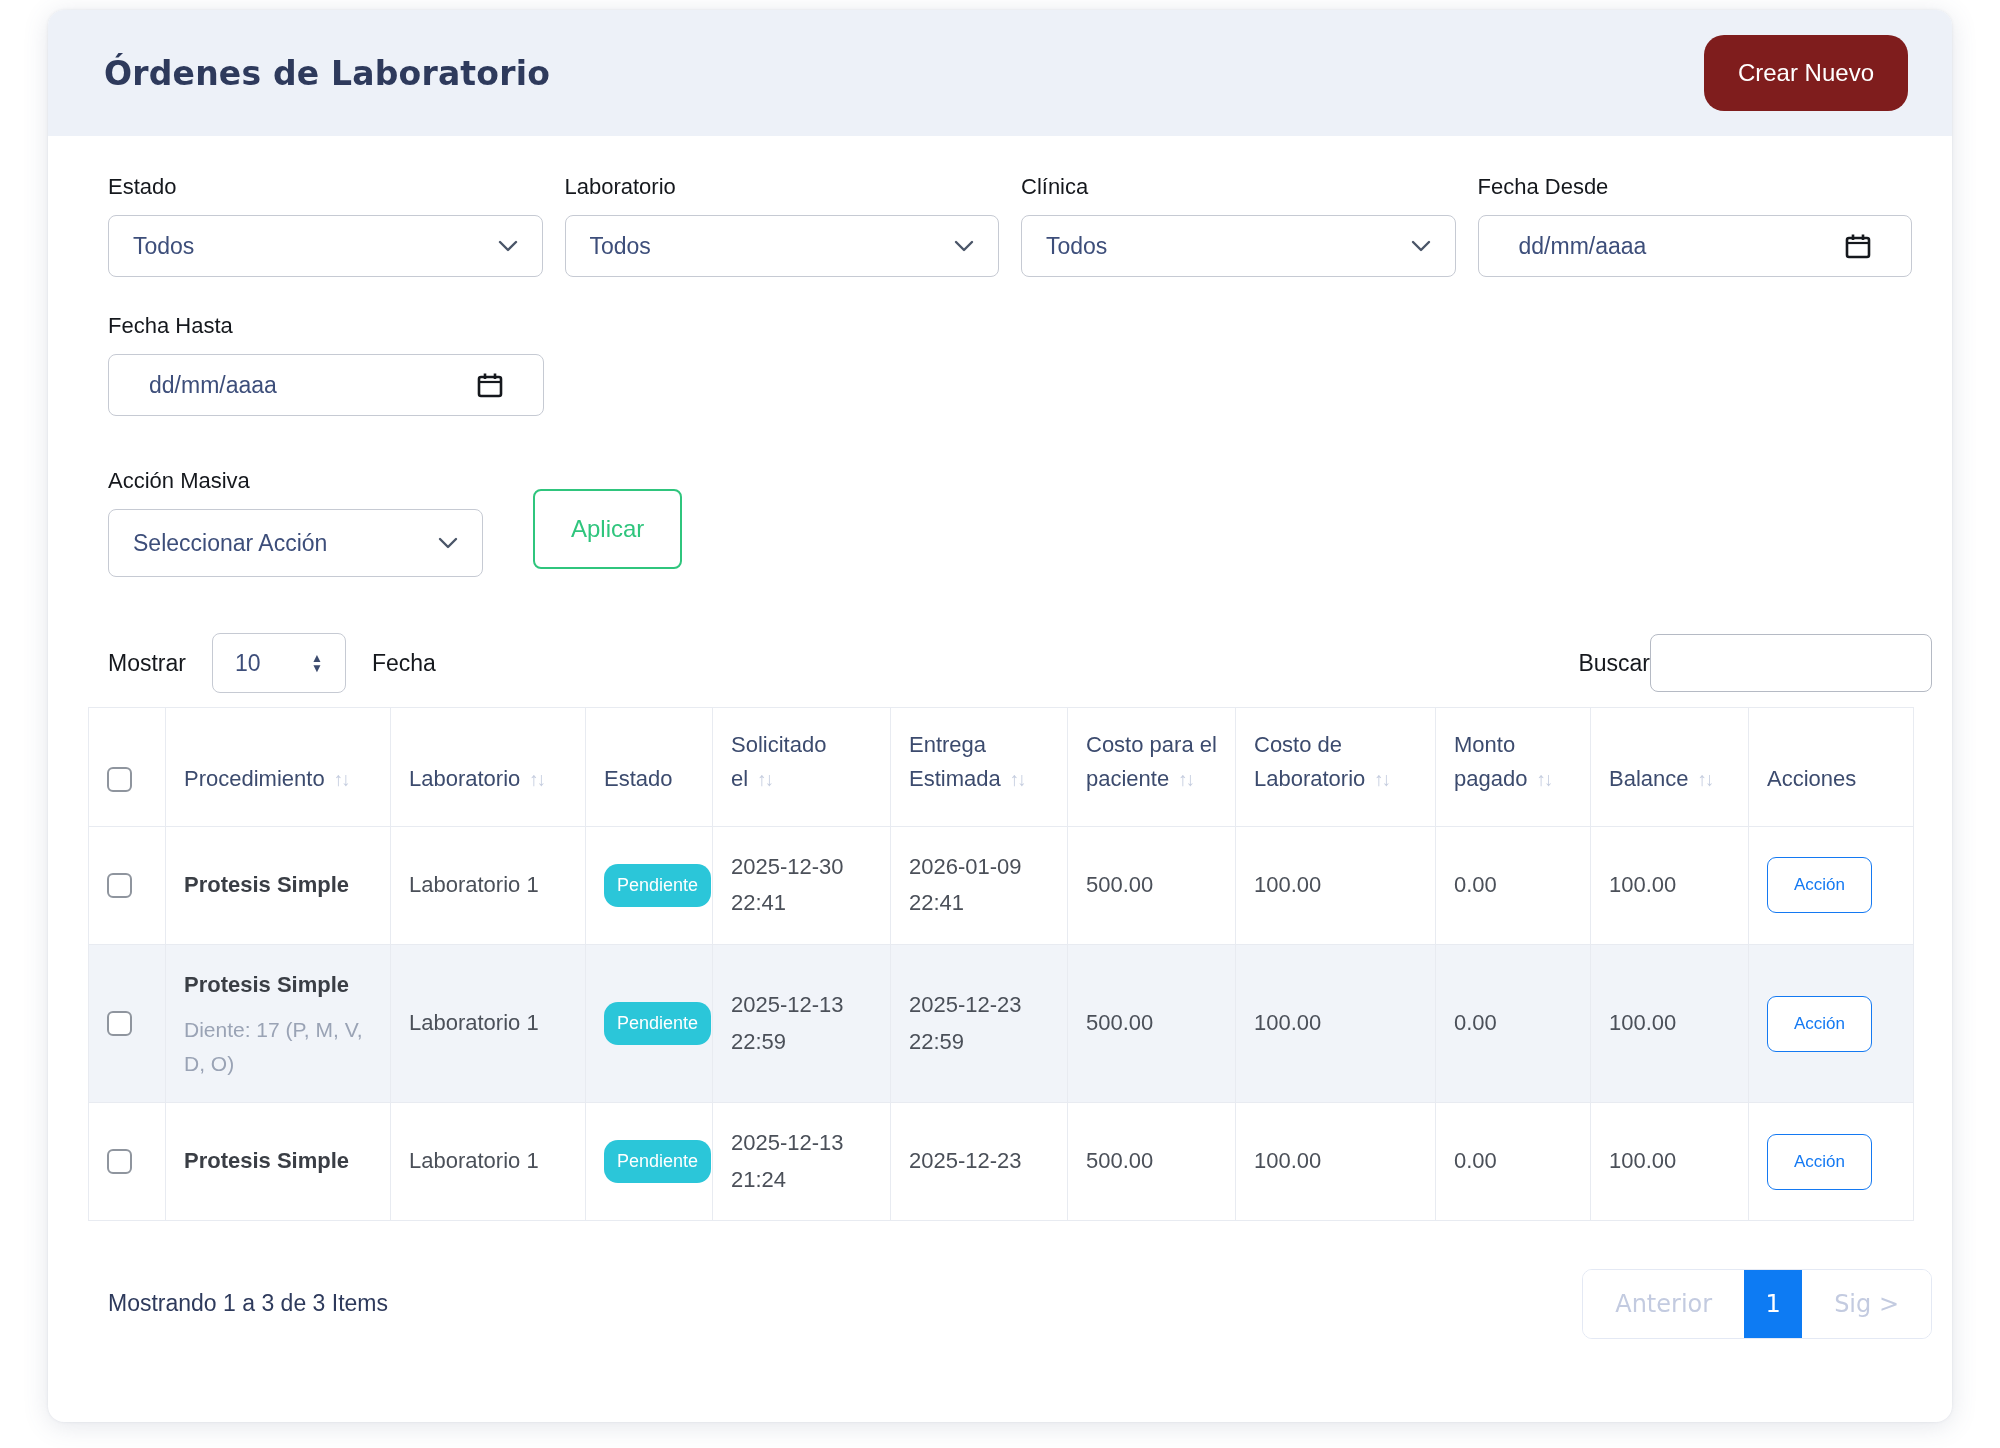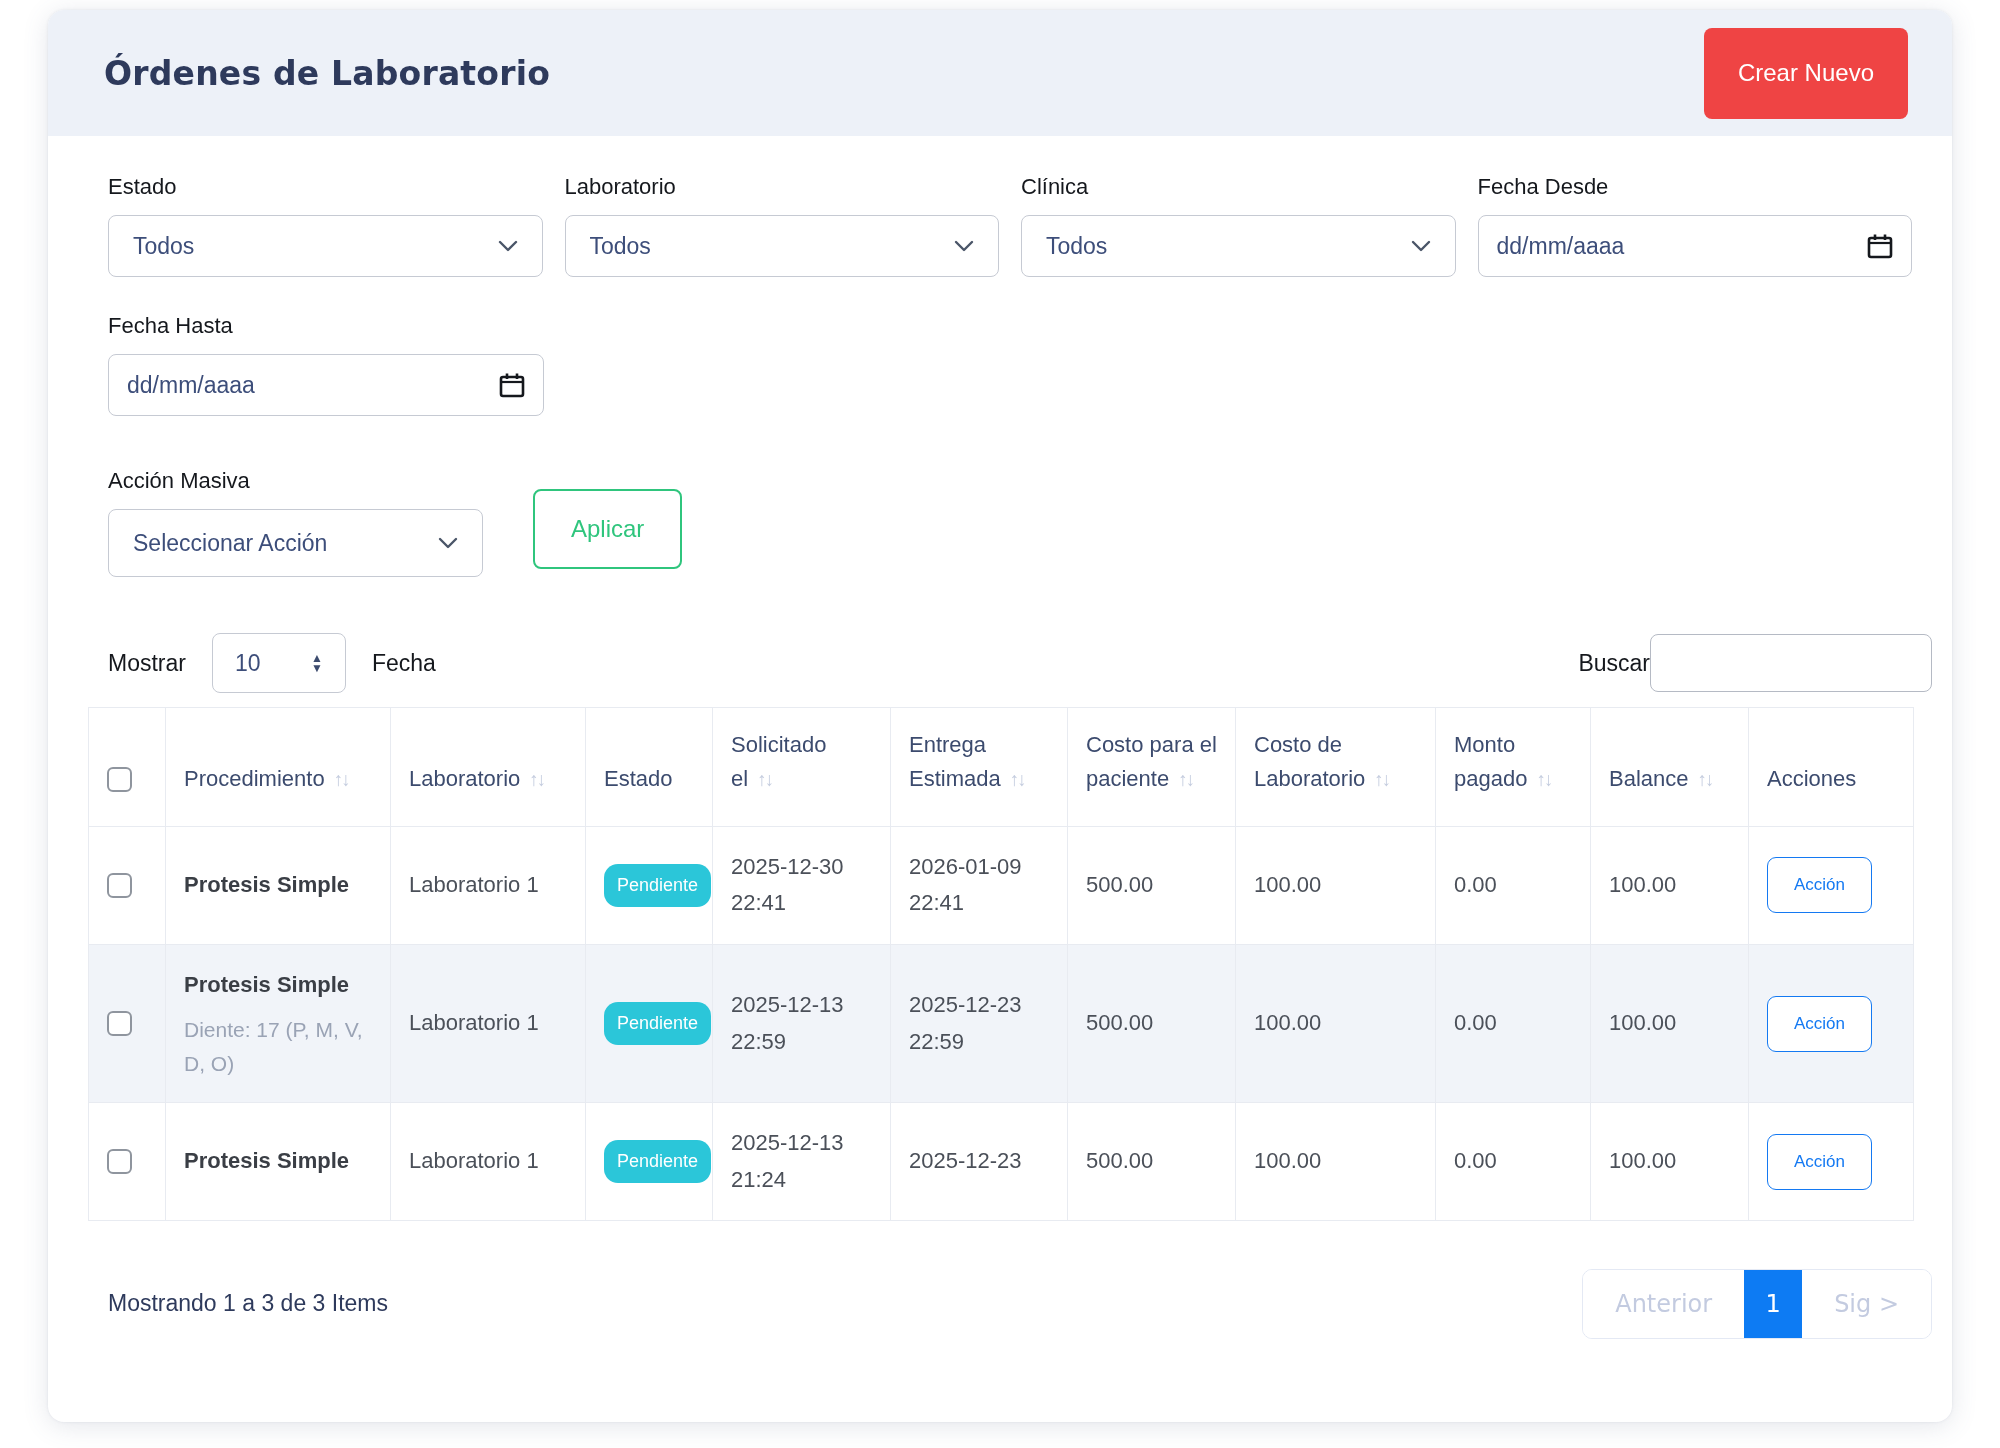--- a/index.html
+++ b/index.html
@@ -3,32 +3,32 @@
 <meta charset="utf-8">
 <style>
   html,body{margin:0;padding:0;background:#ffffff;width:2000px;height:1448px;overflow:hidden;
     font-family:"Liberation Sans", sans-serif;-webkit-font-smoothing:antialiased;}
   .card{position:absolute;left:48px;top:10px;width:1904px;height:1412px;background:#fff;
     border-radius:16px;box-shadow:0 4px 26px rgba(90,100,130,.16),0 0 3px rgba(90,100,130,.12);}
   
   .card-header{display:flex;justify-content:space-between;align-items:center;background:#edf1f8;
     border-radius:16px 16px 0 0;height:126px;padding:0 44px 0 56px;box-sizing:border-box;}
   .page-title{font-family:"DejaVu Sans", sans-serif;font-size:33px;font-weight:700;color:#2e3a5c;letter-spacing:.2px;}
-  .btn-primary{background:#ef4444;color:#fff;border:none;border-radius:8px;padding:0 34px;height:91px;
+  .btn-primary{background:#7f1d1d;color:#fff;border:none;border-radius:20px;padding:0 34px;height:76px;
     font-size:24px;font-family:"Liberation Sans", sans-serif;cursor:pointer;}
   
   .content{padding:0 40px;}
   .filters-row{display:flex;gap:22px;margin:38px 0 0 20px;}
   .filter{width:436px;box-sizing:border-box;}
   .filter-label{font-size:22px;color:#15181d;margin-bottom:15px;}
   .select{height:62px;background:#fff;border:1px solid #c6cad3;border-radius:8px;display:flex;
     align-items:center;justify-content:space-between;padding:0 24px;box-sizing:border-box;cursor:pointer;}
   .select-value{color:#3d4e7a;font-size:23px;}
   .date-input{height:62px;background:#fff;border:1px solid #c6cad3;border-radius:8px;display:flex;
-    align-items:center;justify-content:space-between;padding:0 18px;box-sizing:border-box;cursor:text;}
+    align-items:center;justify-content:space-between;padding:0 40px;box-sizing:border-box;cursor:text;}
   .date-placeholder{color:#3d4e7a;font-size:23px;}
   
   .bulk-row{display:flex;align-items:center;gap:50px;margin:52px 0 0 20px;}
   .bulk-left{display:flex;flex-direction:column;}
   .bulk-left .select{width:375px;height:68px;}
   .btn-apply{background:#fff;border:2px solid #2fc57d;color:#2fc57d;border-radius:8px;height:80px;
     padding:0 36px;font-size:24px;cursor:pointer;transform:translateY(6px);}
   
   .list-controls{display:flex;justify-content:space-between;align-items:center;margin:56px 0 0 20px;}
   .lc-left{display:flex;align-items:center;gap:26px;}

